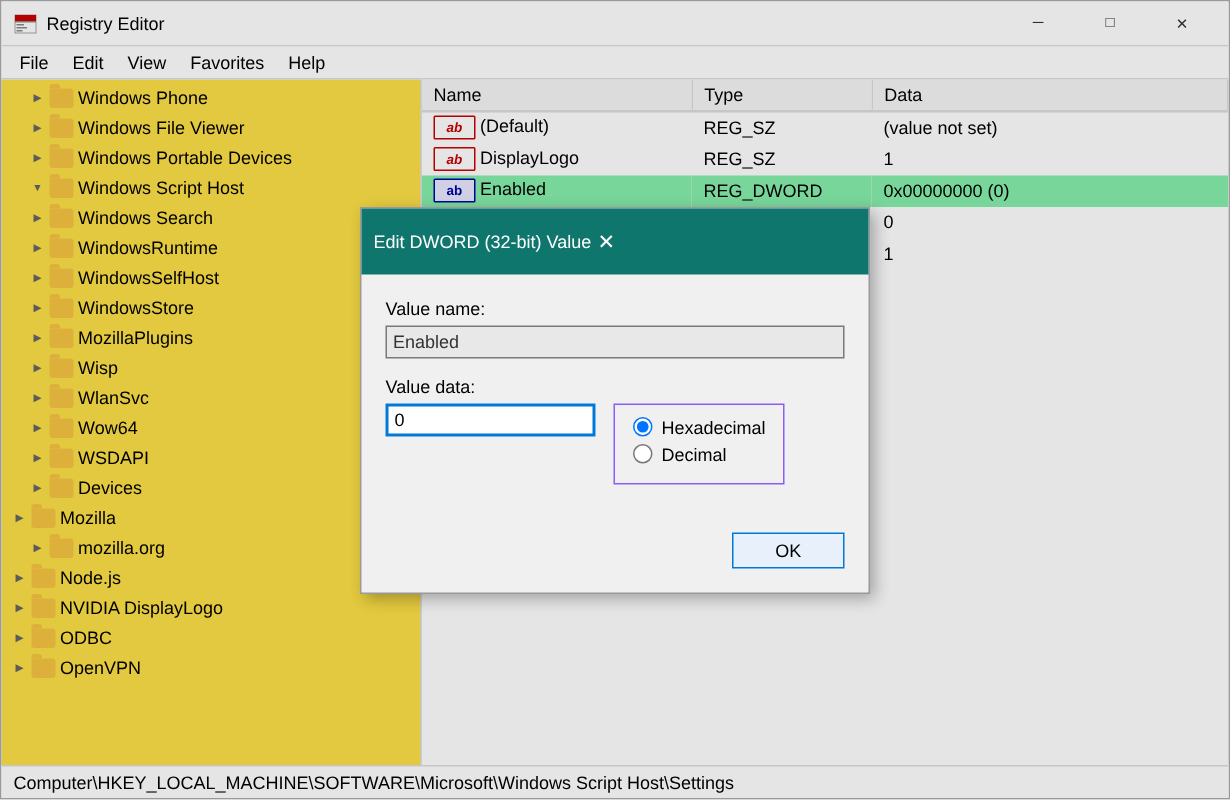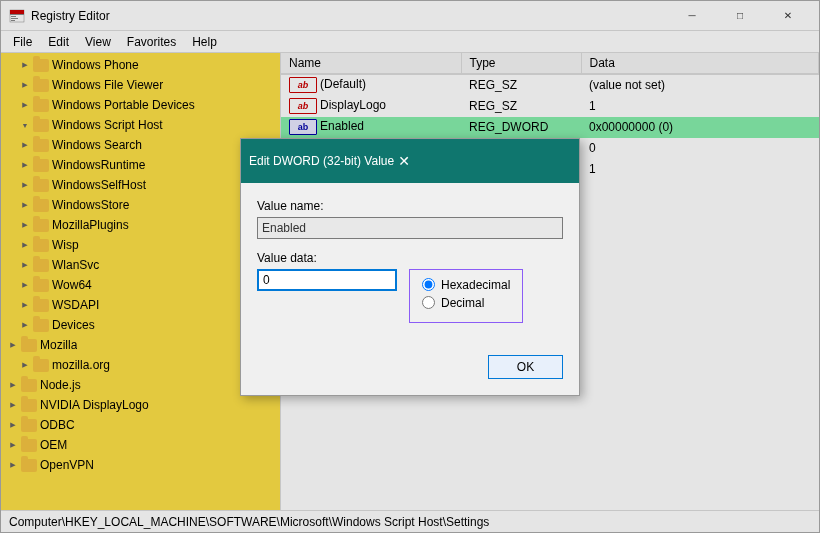--- a/index.html
+++ b/index.html
@@ -522,28 +522,20 @@
 
       <div class="tree-item">
         <span class="tree-indent" style="width:4px"></span>
         <span class="tree-arrow">▶</span>
         <span style="margin-right:3px">
             <div class="folder-yellow"></div>
           </span>
         <span class="tree-label">ODBC</span>
       </div>
 
-      <div class="tree-item">
-        <span class="tree-indent" style="width:4px"></span>
-        <span class="tree-arrow">▶</span>
-        <span style="margin-right:3px">
-            <div class="folder-yellow"></div>
-          </span>
-        <span class="tree-label">OEM</span>
-      </div>
 
       <div class="tree-item">
         <span class="tree-indent" style="width:4px"></span>
         <span class="tree-arrow">▶</span>
         <span style="margin-right:3px">
             <div class="folder-yellow"></div>
           </span>
         <span class="tree-label">OpenVPN</span>
       </div>
 

